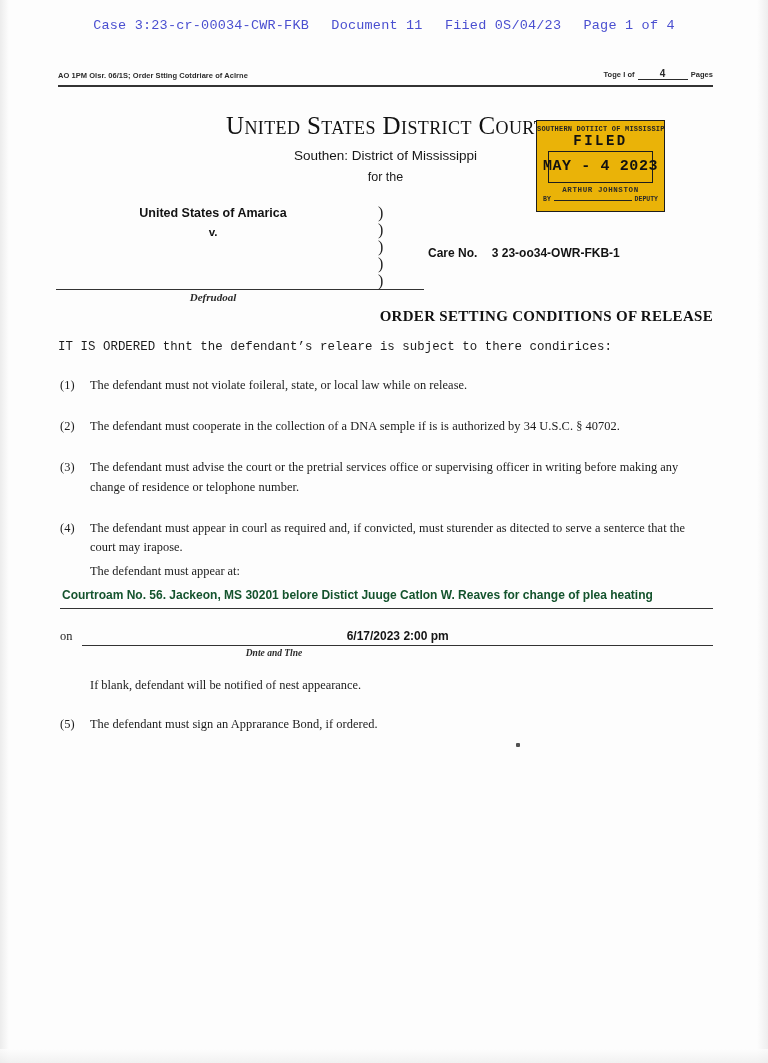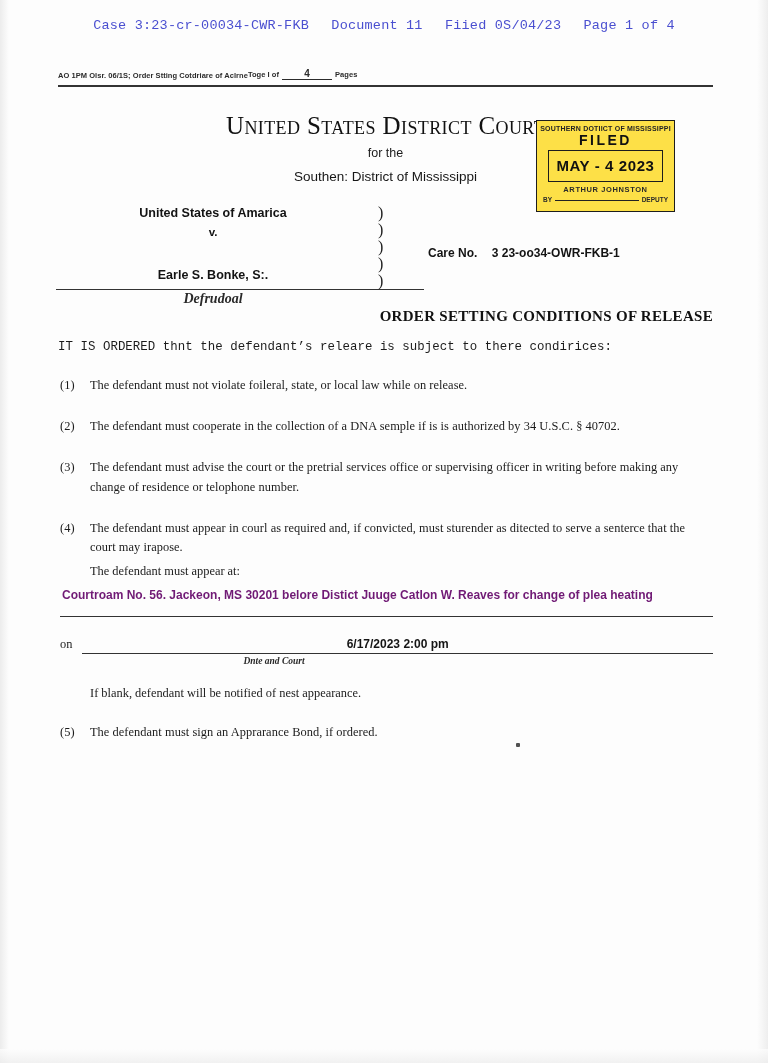--- a/index.html
+++ b/index.html
@@ -60,21 +60,21 @@
     position: absolute;
     left: 58px;
     top: 68px;
     width: 655px;
   }
 
   
   #form-line {
     display: flex;
     align-items: flex-end;
-    justify-content: flex-start;
+    justify-content: space-between;
     font-family: "Liberation Sans", sans-serif;
     font-weight: bold;
     font-size: 7.5px;
     color: #2b2b2b;
     letter-spacing: .05px;
   }
   #form-code { white-space: nowrap; }
   #page-count {
     white-space: nowrap;
     display: flex;
@@ -124,26 +124,26 @@
     font-size: 13.5px;
     margin-top: 9px;
     color: #161616;
   }
 
   
   #filed-stamp {
     position: absolute;
     left: 478px;
     top: 7px;
-    width: 139px;
+    width: 129px;
     height: 92px;
     border: 1.4px solid #1d1d1d;
     box-sizing: border-box;
-    background: #fde047;
-    font-family: Liberation Sans, sans-serif;
+    background: #eab308;
+    font-family: Liberation Mono, monospace;
     text-align: center;
     overflow: hidden;
   }
   #stamp-court {
     font-size: 7px;
     font-weight: bold;
     letter-spacing: .2px;
     margin-top: 4px;
     color: #242424;
     white-space: nowrap;
@@ -232,21 +232,21 @@
     background: #333;
   }
   #defendant-label {
     position: absolute;
     left: 0; top: 85px;
     width: 310px;
     text-align: center;
     font-family: "Liberation Serif", serif;
     font-style: italic;
     font-weight: bold;
-    font-size: 14px;
+    font-size: 11px;
     color: #2a2a2a;
   }
   #paren-col {
     position: absolute;
     left: 320px;
     top: -2px;
     font-family: "Liberation Serif", serif;
     font-size: 16px;
     line-height: 17px;
     color: #222;
@@ -334,22 +334,22 @@
     color: #2a2a2a;
     margin-top: 2px;
   }
   #place-sub { margin-right: 130px; }
   #place-line2 {
     margin-top: 7px;
     border-bottom: 1.4px solid #333;
     font-family: "Liberation Sans", sans-serif;
     font-size: 12px;
     font-weight: 600;
-    color: #701a75;
-    padding: 0 0 14px 2px;
+    color: #14532d;
+    padding: 0 0 6px 2px;
     margin-left: -30px;
     white-space: nowrap;
   }
   #datetime-row {
     margin-top: 20px;
     margin-left: -30px;
     display: flex;
     gap: 10px;
   }
   #datetime-row .prompt { padding-bottom: 2px; }
@@ -407,43 +407,42 @@
       <div id="page-count">
         <span>Toge I of</span>
         <span class="fill">4</span>
         <span>Pages</span>
       </div>
     </div>
     <div id="rule-top"></div>
 
     <div id="court-block">
       <div id="court-title">United States District Court</div>
+      <div id="court-district">Southen: District of Mississippi</div>
       <div id="court-forthe">for the</div>
-      <div id="court-district">Southen: District of Mississippi</div>
 
       <div id="filed-stamp">
         <div id="stamp-court">SOUTHERN DOTIICT OF MISSISSIPPI</div>
         <div id="stamp-filed">FILED</div>
         <div id="stamp-datebox">
           <span id="stamp-date">MAY - 4 2023</span>
         </div>
         <div id="stamp-clerk">ARTHUR JOHNSTON</div>
         <div id="stamp-by-row">
           <span>BY</span>
           <span class="sigline"></span>
           <span>DEPUTY</span>
         </div>
       </div>
     </div>
 
     <div id="caption">
       <div id="caption-left">
         <div id="plaintiff">United States of Amarica</div>
         <div id="versus">v.</div>
-        <div id="defendant-name">Earle S. Bonke, S:.</div>
       </div>
       <div id="caption-rule"></div>
       <div id="defendant-label">Defrudoal</div>
       <div id="paren-col">
         <div>)</div>
         <div>)</div>
         <div>)</div>
         <div>)</div>
         <div>)</div>
       </div>
@@ -481,21 +480,21 @@
       <div class="fill-row">
         <span class="prompt">The defendant must appear at:</span>
       </div>
 
       <div id="place-line2">Courtroam No. 56. Jackeon, MS 30201 belore Distict Juuge Catlon W. Reaves for change of plea heating</div>
 
       <div id="datetime-row">
         <span class="prompt">on</span>
         <span id="datetime-underline">6/17/2023 2:00 pm</span>
       </div>
-      <div class="sub-label" id="datetime-sub">Dnte and Court</div>
+      <div class="sub-label" id="datetime-sub">Dnte and Tlne</div>
     </div>
 
     <div id="ifblank">If blank, defendant will be notified of nest appearance.</div>
 
     <div class="condition">
       <div class="num">(5)</div>
       <div class="body">The defendant must sign an Apprarance Bond, if ordered.</div>
     </div>
 
   </div>

